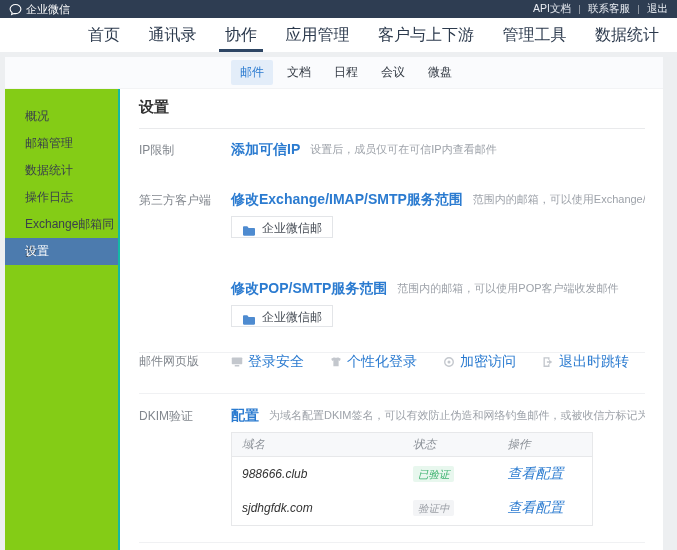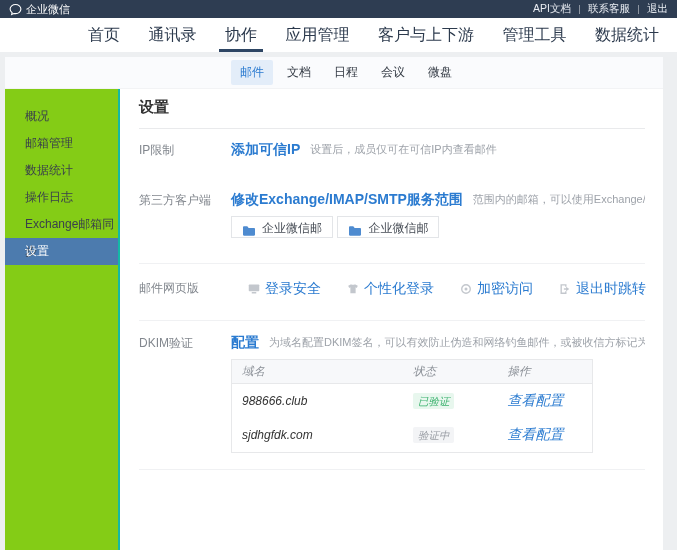--- a/index.html
+++ b/index.html
@@ -47,21 +47,21 @@
   .link.strong { font-weight:bold; }
   .desc { color:#9da2a9; font-size:11px; margin-left:10px; white-space:nowrap; overflow:hidden; }
 
   .row-ip { margin-top:13px; }
   .row-third { margin-top:34px; }
   .block-pop { margin-top:40px; }
   .scope-tag { display:inline-flex; align-items:flex-end; gap:6px; height:22px; padding:0 10px;
                border:1px solid #e3e5e8; background:#fff; margin-top:9px; font-size:12px; color:#464c55; cursor:pointer; }
 
   .divider { height:1px; background:#f0f1f3; margin-top:22px; }
-  .row-webmail { margin-top:16px;gap:17px; }
+  .row-webmail { margin-top:0; }
   .webmail-items { display:flex; align-items:center; gap:26px; }
   .webmail-item { display:flex; align-items:center; gap:5px; cursor:pointer; }
   .gicon { display:inline-flex; width:12px; height:12px; }
   .divider.d2 { margin-top:22px; }
 
   .row-dkim { margin-top:14px; }
   .dkim-table { margin-top:9px; width:362px; border-collapse:collapse; border:1px solid #e7e8ea;font-style:italic; }
   .dkim-table th { background:#f7f8fa; font-weight:normal; text-align:left; color:#8a8f96;
                    font-size:11.5px; padding:4px 10px; border-bottom:1px solid #e7e8ea; }
   .dkim-table td { font-size:12px; color:#333; padding:8px 10px; }
@@ -148,20 +148,24 @@
             </div>
             <div class="scope-tag">
               <span class="gicon" style="width:14px;height:12px;">
                 <svg viewBox="0 0 16 14" width="14" height="12">
                     <path d="M1 2.6C1 2 1.4 1.5 2 1.5h4l1.6 2H14c.6 0 1 .5 1 1v7c0 .6-.4 1-1 1H2c-.6 0-1-.4-1-1z" fill="#4e8bd0"></path>
                   </svg>
               </span>
               <span>企业微信邮</span>
             </div>
 
+            <div class="line block-pop">
+              <a class="link strong">修改POP/SMTP服务范围</a>
+              <span class="desc">范围内的邮箱，可以使用POP客户端收发邮件</span>
+            </div>
             <div class="scope-tag">
               <span class="gicon" style="width:14px;height:12px;">
                 <svg viewBox="0 0 16 14" width="14" height="12">
                     <path d="M1 2.6C1 2 1.4 1.5 2 1.5h4l1.6 2H14c.6 0 1 .5 1 1v7c0 .6-.4 1-1 1H2c-.6 0-1-.4-1-1z" fill="#4e8bd0"></path>
                   </svg>
               </span>
               <span>企业微信邮</span>
             </div>
           </div>
         </section>

